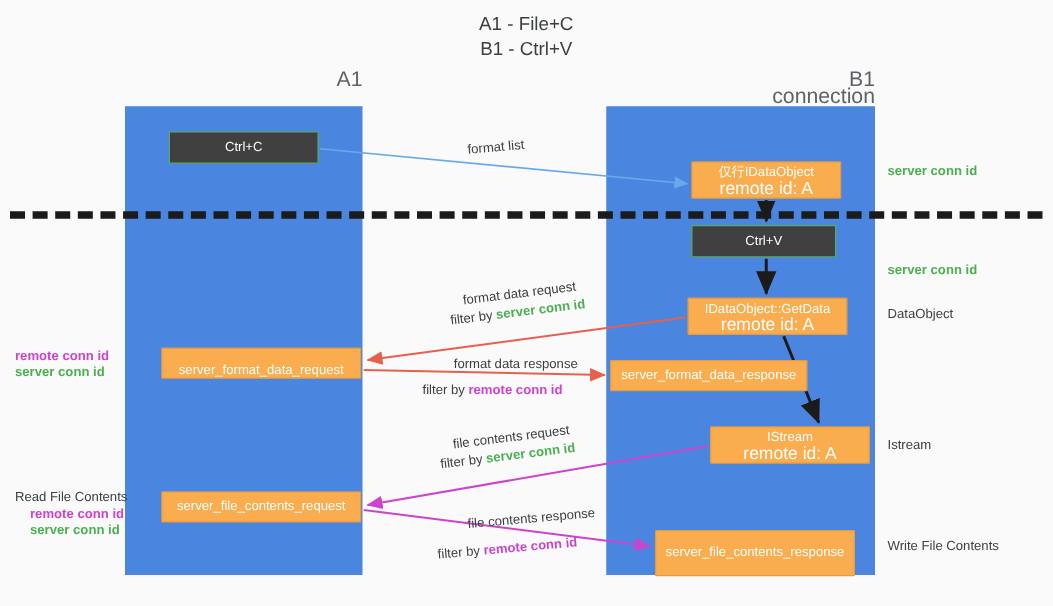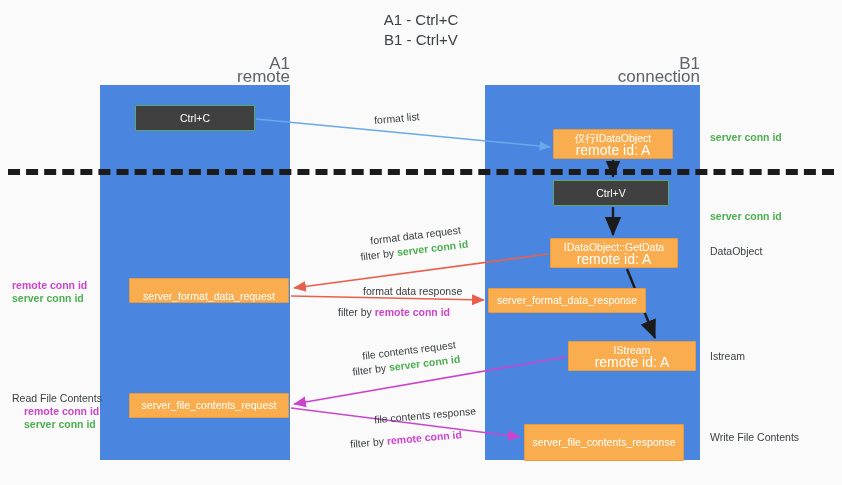--- a/index.html
+++ b/index.html
@@ -137,29 +137,28 @@
     left: 0; top: 0;
     width: 842px; height: 485px;
     pointer-events: none;
   }
 </style>
 </head>
 <body>
 
 <div id="canvas">
 
-  <div class="abs" id="title">A1 - Ctrl+C
+  <div class="abs" id="title">A1 - File+C
 B1 - Ctrl+V</div>
 
   <div class="abs lane" id="laneA"></div>
   <div class="abs lane" id="laneB"></div>
 
   <div class="abs lane-head" id="laneA-head">
     <div>A1</div>
-    <div>remote</div>
   </div>
   <div class="abs lane-head" id="laneB-head">
     <div>B1</div>
     <div>connection</div>
   </div>
 
   <svg id="wires" viewBox="0 0 842 485">
     <defs>
       <marker id="ah-blue" markerWidth="9" markerHeight="9" refX="7.5" refY="4" orient="auto">
         <path d="M0,0.6 L8,4 L0,7.4 z" fill="#6aa9e9"></path>

